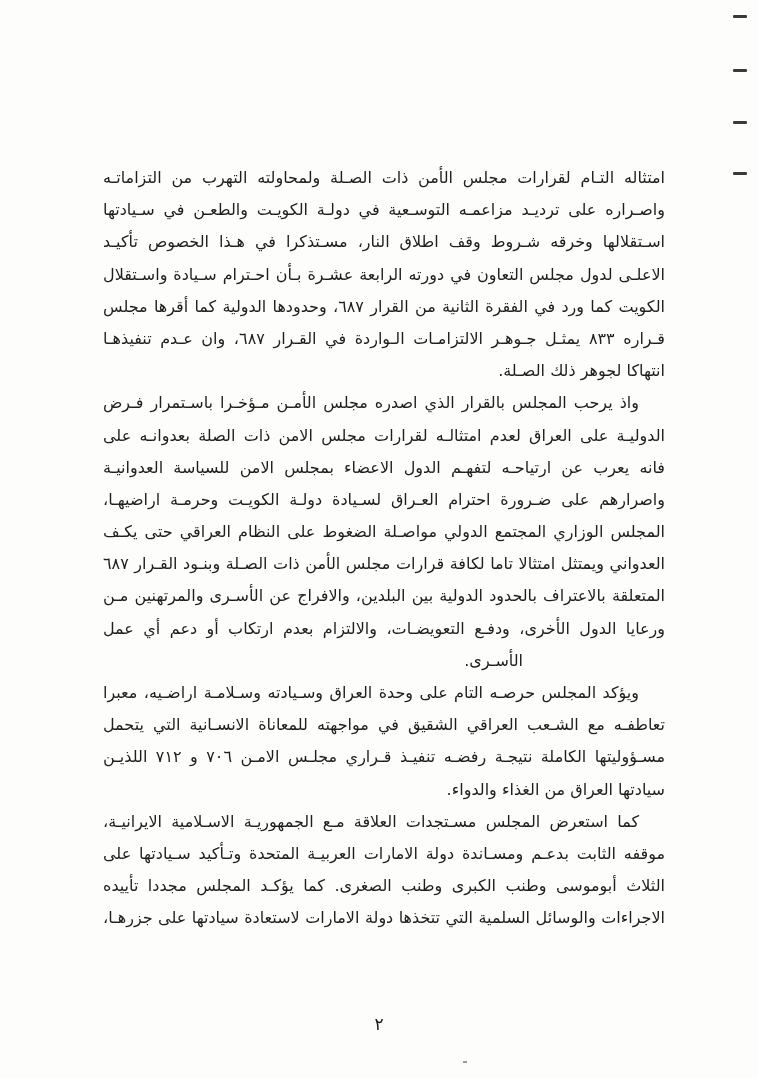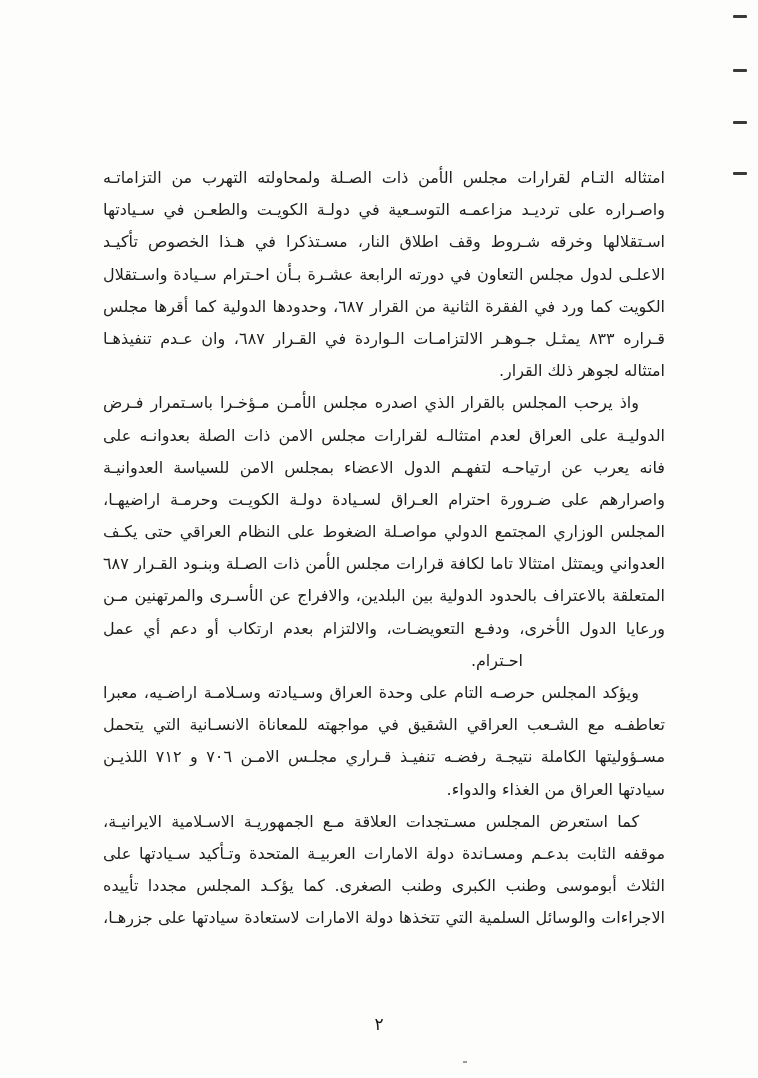--- a/index.html
+++ b/index.html
@@ -89,30 +89,30 @@
   <div class="bmark b3"></div>
   <div class="bmark b4"></div>
 
   <div class="textblock">
     <div class="tl">امتثاله التـام لقرارات مجلس الأمن ذات الصـلة ولمحاولته التهرب من التزاماتـه الدوليـة المترابطة</div>
     <div class="tl">واصـراره على ترديـد مزاعمـه التوسـعية في دولـة الكويـت والطعـن في سـيادتها وتهديـد</div>
     <div class="tl">اسـتقلالها وخرقه شـروط وقف اطلاق النار، مسـتذكرا في هـذا الخصوص تأكيـد المجلـس</div>
     <div class="tl">الاعلـى لدول مجلس التعاون في دورته الرابعة عشـرة بـأن احـترام سـيادة واسـتقلال دولـة</div>
     <div class="tl">الكويت كما ورد في الفقرة الثانية من القرار ٦٨٧، وحدودها الدولية كما أقرها مجلس الأمن</div>
     <div class="tl">قـراره ٨٣٣ يمثـل جـوهـر الالتزامـات الـواردة في القـرار ٦٨٧، وان عـدم تنفيذهـا يشـكل</div>
-    <div class="tl last">امتثاله لجوهر ذلك القرار.</div>
+    <div class="tl last">انتهاكا لجوهر ذلك الصـلة.</div>
     <div class="tl first">واذ يرحب المجلس بالقرار الذي اصدره مجلس الأمـن مـؤخـرا باسـتمرار فـرض العقوبـات</div>
     <div class="tl">الدوليـة على العراق لعدم امتثالـه لقرارات مجلس الامن ذات الصلة بعدوانـه على دولـة الكويـت</div>
     <div class="tl">فانه يعرب عن ارتياحـه لتفهـم الدول الاعضاء بمجلس الامن للسياسة العدوانيـة للنظـام العـراقي</div>
     <div class="tl">واصرارهم على ضـرورة احترام العـراق لسـيادة دولـة الكويـت وحرمـة اراضيهـا، ويناشـد</div>
     <div class="tl">المجلس الوزاري المجتمع الدولي مواصـلة الضغوط على النظام العراقي حتى يكـف عـن سـلوكه</div>
     <div class="tl">العدواني ويمتثل امتثالا تاما لكافة قرارات مجلس الأمن ذات الصـلة وبنـود القـرار ٦٨٧ لاسـيما</div>
     <div class="tl">المتعلقة بالاعتراف بالحدود الدولية بين البلدين، والافراج عن الأسـرى والمرتهنين مـن الكويتيين</div>
     <div class="tl">ورعايا الدول الأخرى، ودفـع التعويضـات، والالتزام بعدم ارتكاب أو دعم أي عمل ارهـابي او</div>
-    <div class="tl last push">احـترام.</div>
+    <div class="tl last push">الأسـرى.</div>
     <div class="tl first">ويؤكد المجلس حرصـه التام على وحدة العراق وسـيادته وسـلامـة اراضـيه، معبرا عـن</div>
     <div class="tl">تعاطفـه مع الشـعب العراقي الشقيق في مواجهته للمعاناة الانسـانية التي يتحمل النظـام العراقي</div>
     <div class="tl">مسـؤوليتها الكاملة نتيجـة رفضـه تنفيـذ قـراري مجلـس الامـن ٧٠٦ و ٧١٢ اللذيـن يعالجـان</div>
     <div class="tl last">سيادتها العراق من الغذاء والدواء.</div>
     <div class="tl first">كما استعرض المجلس مسـتجدات العلاقة مـع الجمهوريـة الاسـلامية الايرانيـة، وجـدد</div>
     <div class="tl">موقفه الثابت بدعـم ومسـاندة دولة الامارات العربيـة المتحدة وتـأكيد سـيادتها على جزرهـا</div>
     <div class="tl">الثلاث أبوموسى وطنب الكبرى وطنب الصغرى. كما يؤكـد المجلس مجددا تأييده المطلق لكافـة</div>
     <div class="tl">الاجراءات والوسائل السلمية التي تتخذها دولة الامارات لاستعادة سيادتها على جزرهـا، معربـا</div>
   </div>
 

